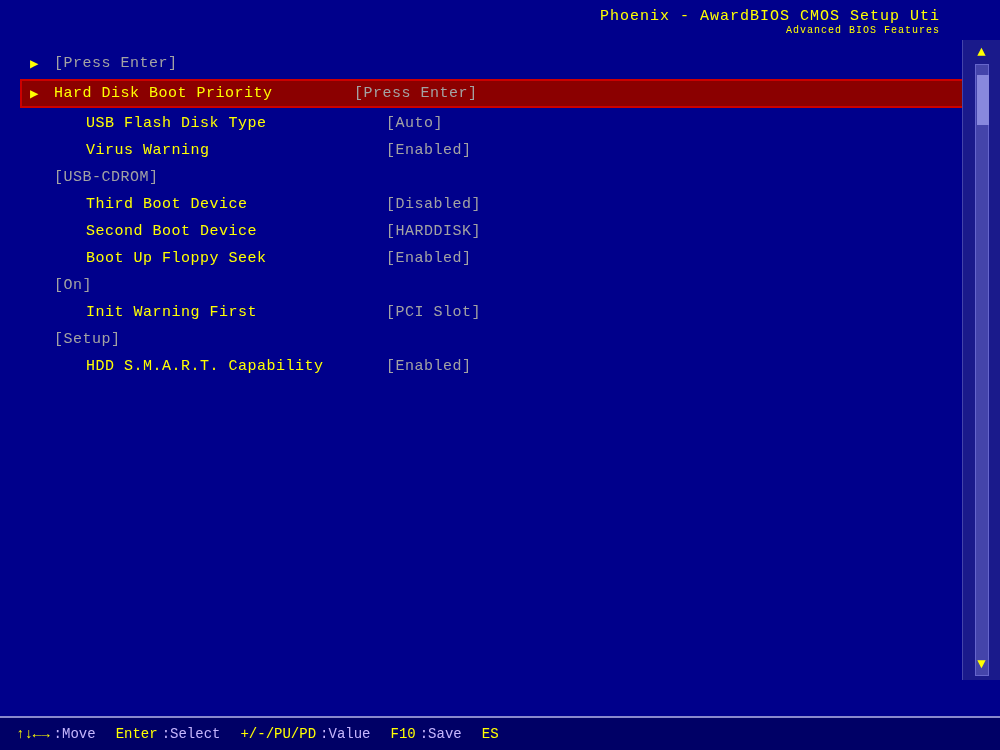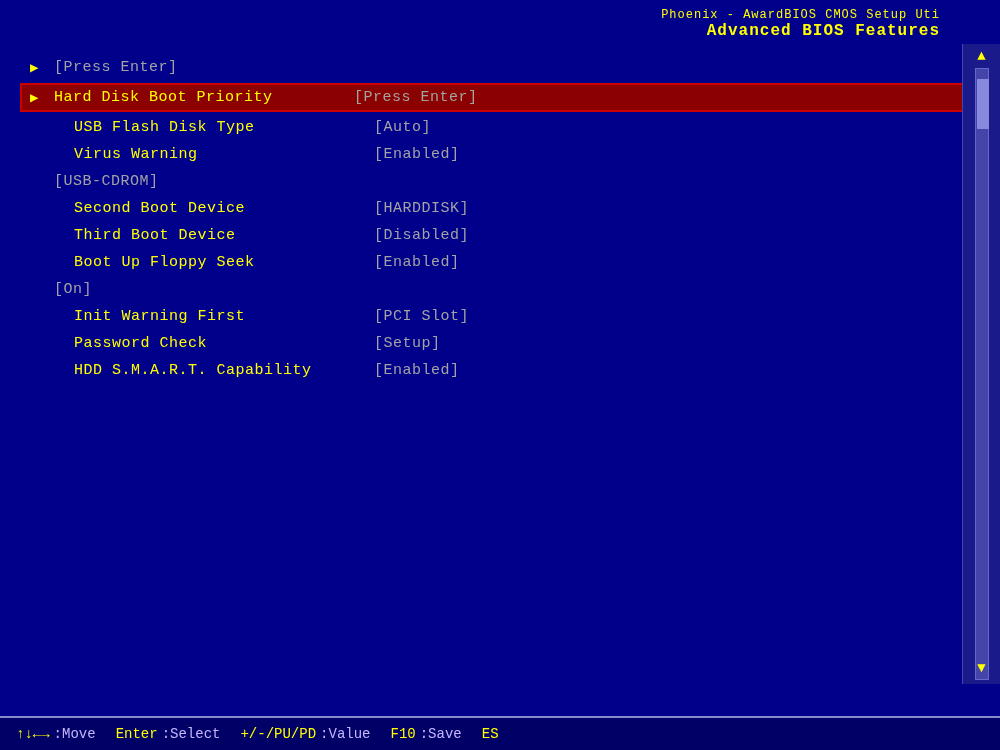--- a/index.html
+++ b/index.html
@@ -23,29 +23,29 @@
 
     
     .header {
       background: #00008b;
       text-align: right;
       padding: 8px 60px 4px 0;
       color: #ffff00;
     }
 
     .header-title {
-      font-size: 12px;
+      font-size: 15px;
       letter-spacing: 1px;
       padding-left: 44px;
     }
 
     .header-subtitle {
-      font-size: 16px;
+      font-size: 10px;
       letter-spacing: 1px;
-      font-weight: bold;
+      font-weight: normal;
       text-align: right;
     }
 
     
     .main-area {
       display: flex;
       height: 640px;
     }
 
     
@@ -85,21 +85,21 @@
       min-width: 300px;
       font-size: 15px;
     }
 
     .menu-item .value {
       color: #a3a3a3;
       font-size: 15px;
     }
 
     .menu-item.no-arrow .label {
-      margin-left: 20px;
+      margin-left: 32px;
     }
 
     
     .footer {
       position: absolute;
       bottom: 0;
       left: 0;
       right: 0;
       background: #000066;
       border-top: 2px solid #8888cc;
@@ -202,45 +202,44 @@
             <span class="arrow"></span>
             <span class="label">Virus Warning</span>
             <span class="value">[Enabled]</span>
           </div>
           <div class="menu-item no-arrow">
             <span class="arrow"></span>
             <span class="value">[USB-CDROM]</span>
           </div>
           <div class="menu-item no-arrow">
             <span class="arrow"></span>
+            <span class="label">Third Boot Device</span>
+            <span class="value">[Disabled]</span>
+          </div>
+          <div class="menu-item no-arrow">
+            <span class="arrow"></span>
             <span class="label">Second Boot Device</span>
             <span class="value">[HARDDISK]</span>
           </div>
           <div class="menu-item no-arrow">
             <span class="arrow"></span>
-            <span class="label">Third Boot Device</span>
-            <span class="value">[Disabled]</span>
-          </div>
-          <div class="menu-item no-arrow">
-            <span class="arrow"></span>
             <span class="label">Boot Up Floppy Seek</span>
             <span class="value">[Enabled]</span>
           </div>
           <div class="menu-item no-arrow">
             <span class="arrow"></span>
             <span class="value">[On]</span>
           </div>
           <div class="menu-item no-arrow">
             <span class="arrow"></span>
             <span class="label">Init Warning First</span>
             <span class="value">[PCI Slot]</span>
           </div>
           <div class="menu-item no-arrow">
             <span class="arrow"></span>
-            <span class="label">Password Check</span>
             <span class="value">[Setup]</span>
           </div>
           <div class="menu-item no-arrow">
             <span class="arrow"></span>
             <span class="label">HDD S.M.A.R.T. Capability</span>
             <span class="value">[Enabled]</span>
           </div>
         </div>
     </div>
 

